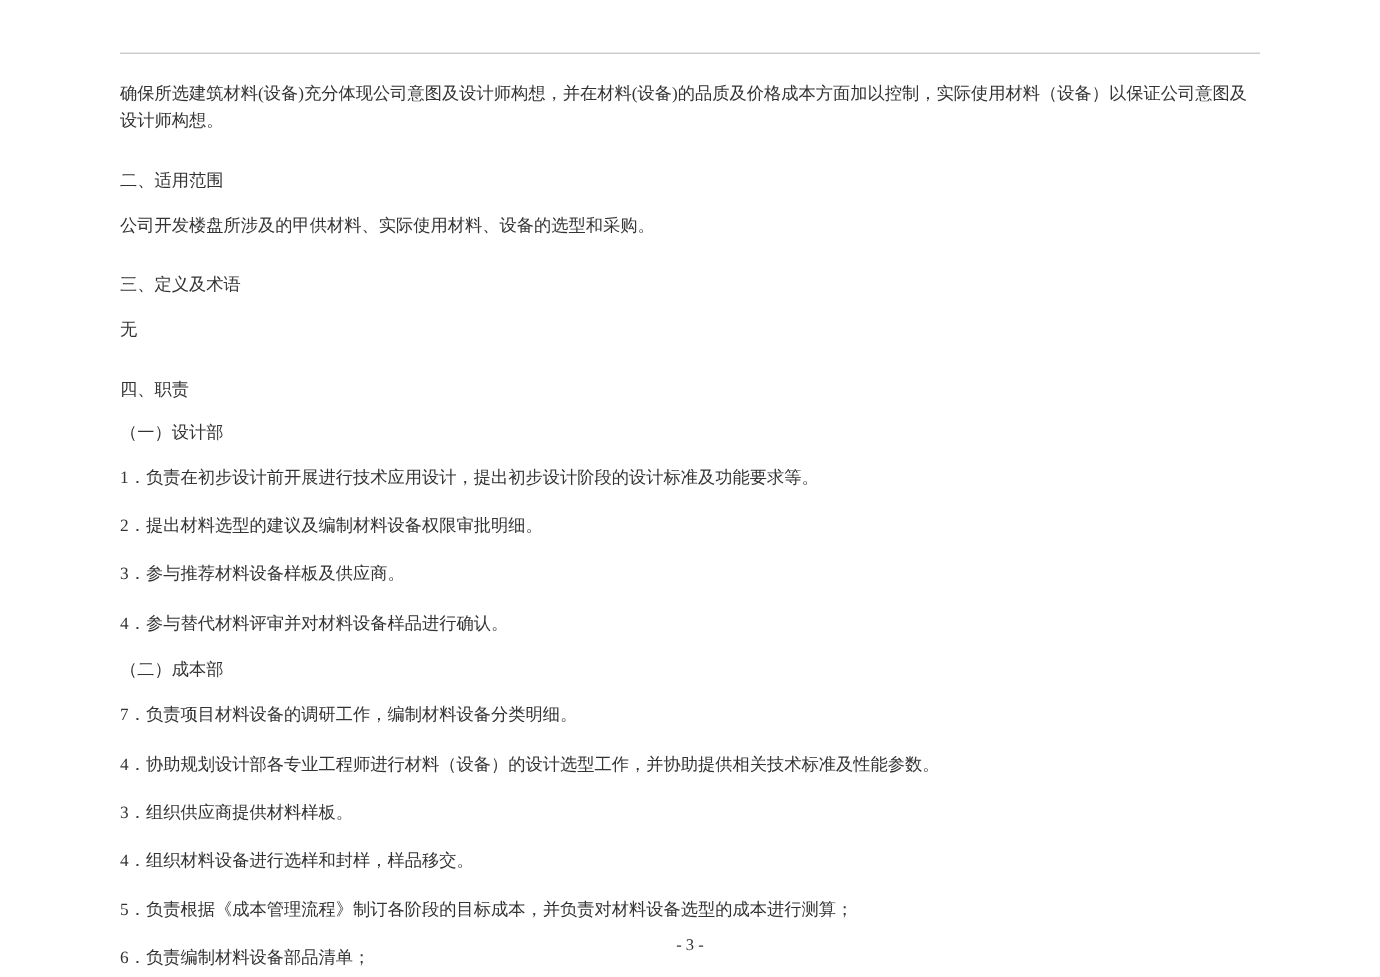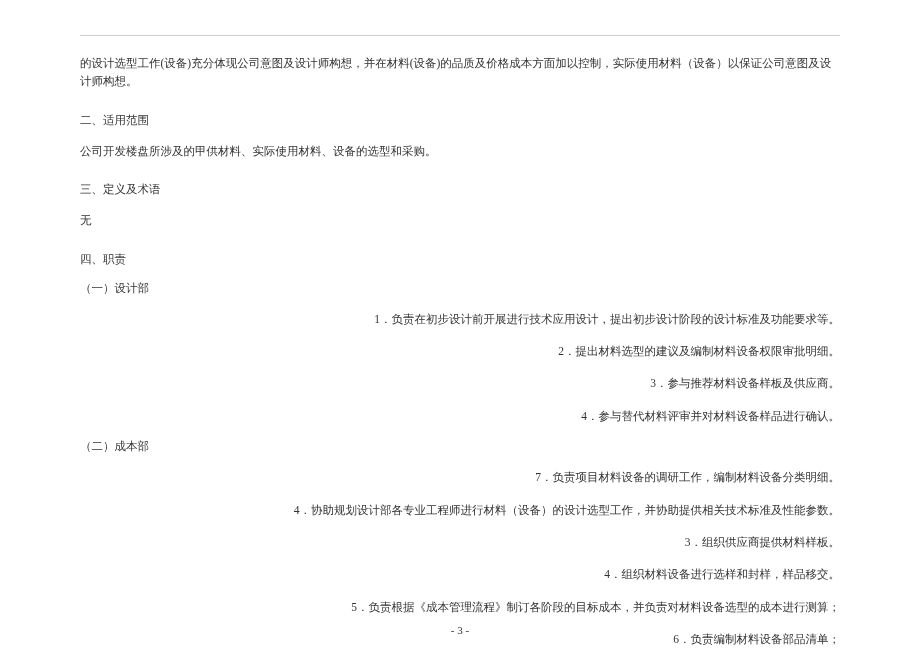--- a/index.html
+++ b/index.html
@@ -30,41 +30,40 @@
       margin-top: 22px;
       margin-bottom: 14px;
     }
     .para {
       margin-bottom: 14px;
       line-height: 1.6;
     }
     .list-item {
       margin-bottom: 14px;
       line-height: 1.6;
-      text-align: right;
     }
     .sub-heading {
       margin-top: 6px;
       margin-bottom: 14px;
     }
     .page-number {
       position: absolute;
       bottom: 15px;
       left: 50%;
       transform: translateX(-50%);
       font-size: 11px;
       color: #333;
     }
   </style>
 </head>
 <body>
 
 <div class="top-line"></div>
 
-<p class="intro">的设计选型工作(设备)充分体现公司意图及设计师构想，并在材料(设备)的品质及价格成本方面加以控制，实际使用材料（设备）以保证公司意图及设计师构想。</p>
+<p class="intro">确保所选建筑材料(设备)充分体现公司意图及设计师构想，并在材料(设备)的品质及价格成本方面加以控制，实际使用材料（设备）以保证公司意图及设计师构想。</p>
 
 <p class="section-heading">二、适用范围</p>
 <p class="para">公司开发楼盘所涉及的甲供材料、实际使用材料、设备的选型和采购。</p>
 
 <p class="section-heading">三、定义及术语</p>
 <p class="para">无</p>
 
 <p class="section-heading">四、职责</p>
 
 <p class="sub-heading">（一）设计部</p>

